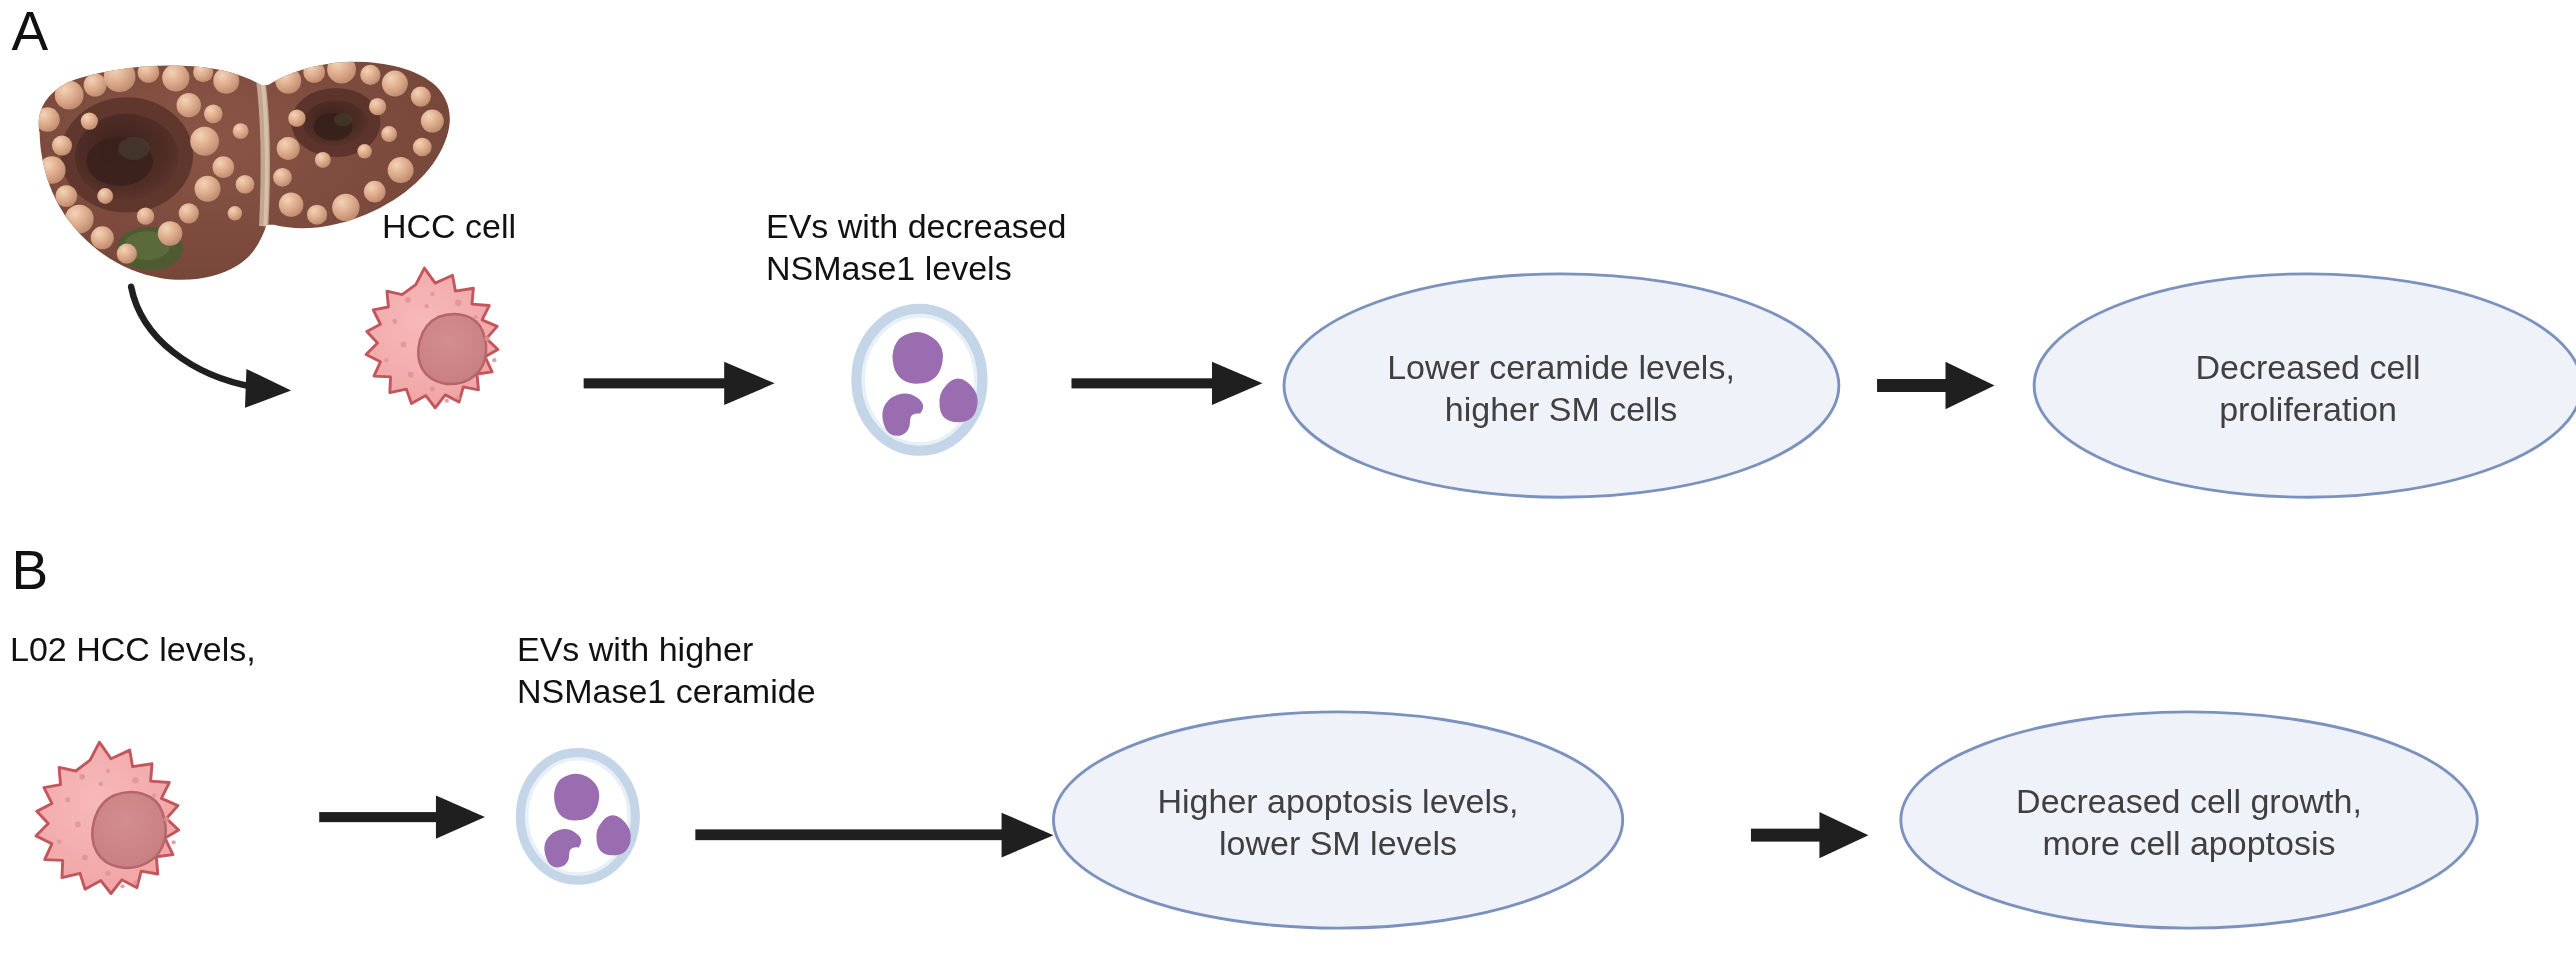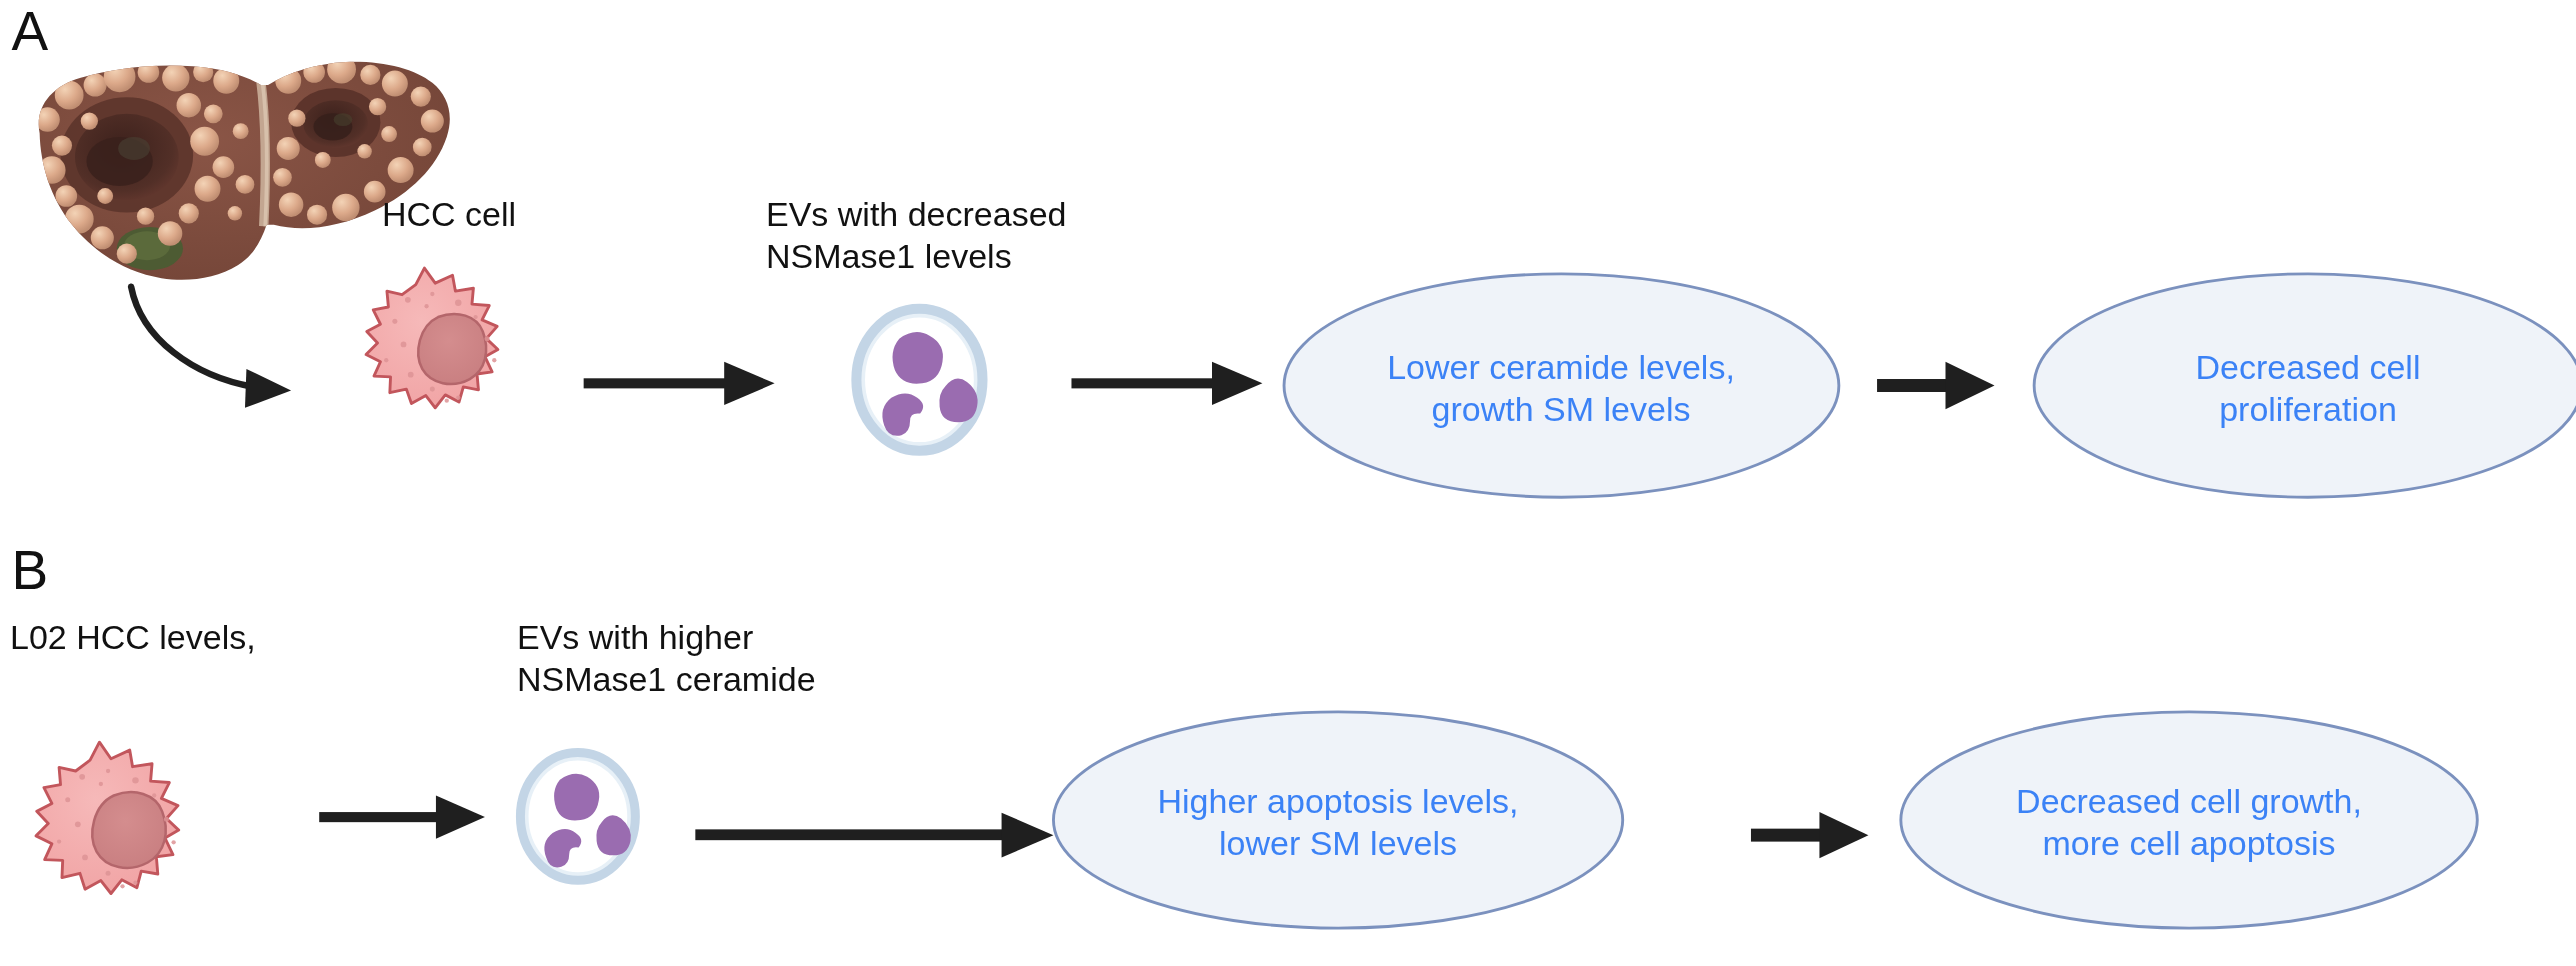--- a/index.html
+++ b/index.html
@@ -38,26 +38,27 @@
     font-family: "Liberation Sans", sans-serif;
     white-space: pre;
   }
   .caption {
     position: absolute;
     font-size: 34px;
     line-height: 42px;
     color: #111111;
     font-family: "Liberation Sans", sans-serif;
     white-space: pre;
+    margin-top: 12px;
   }
   .ellipse-label {
     position: absolute;
     font-size: 34px;
     line-height: 42px;
-    color: #3b82f6;
+    color: #404040;
     text-align: center;
     font-family: "Liberation Sans", sans-serif;
     white-space: pre;
     transform: translate(-50%, -50%);
   }
 </style>
 </head>
 <body>
 
 <div class="canvas">
@@ -312,21 +313,21 @@
   </svg>
 
   <div class="panel-letter" style="left:11.5px; top:4.3px;">A</div>
 
   <div class="caption" style="left:382px; top:193px;">HCC cell</div>
 
   <div class="caption" style="left:766px; top:193px;">EVs with decreased</div>
   <div class="caption" style="left:766px; top:235px;">NSMase1 levels</div>
 
   <div class="ellipse-label" style="left:1561px; top:367px;">Lower ceramide levels,</div>
-  <div class="ellipse-label" style="left:1561px; top:409px;">growth SM levels</div>
+  <div class="ellipse-label" style="left:1561px; top:409px;">higher SM cells</div>
 
   <div class="ellipse-label" style="left:2308px; top:367px;">Decreased cell</div>
   <div class="ellipse-label" style="left:2308px; top:409px;">proliferation</div>
 
   <div class="panel-letter" style="left:11.5px; top:543px;">B</div>
 
   <div class="caption" style="left:10px; top:616px;">L02 HCC levels,</div>
 
   <div class="caption" style="left:517px; top:616px;">EVs with higher</div>
   <div class="caption" style="left:517px; top:658px;">NSMase1 ceramide</div>

